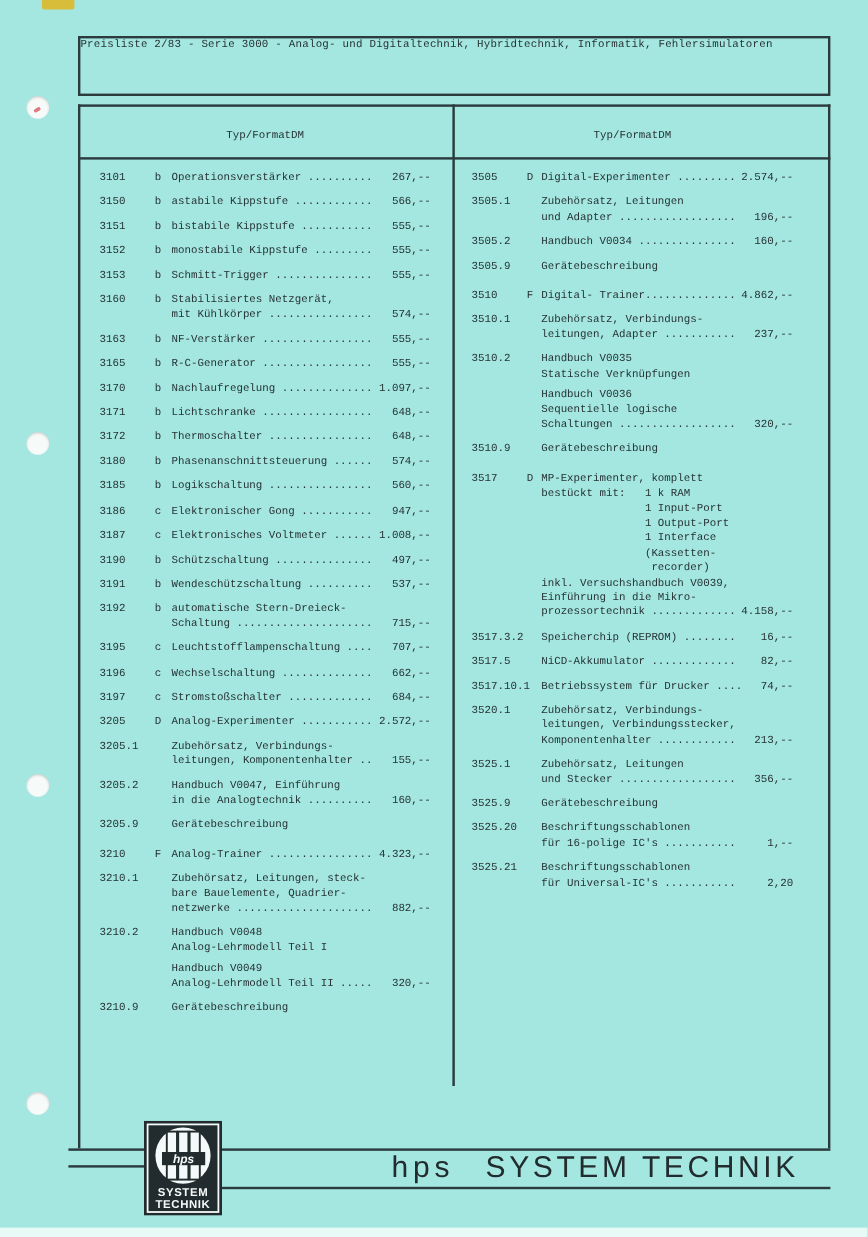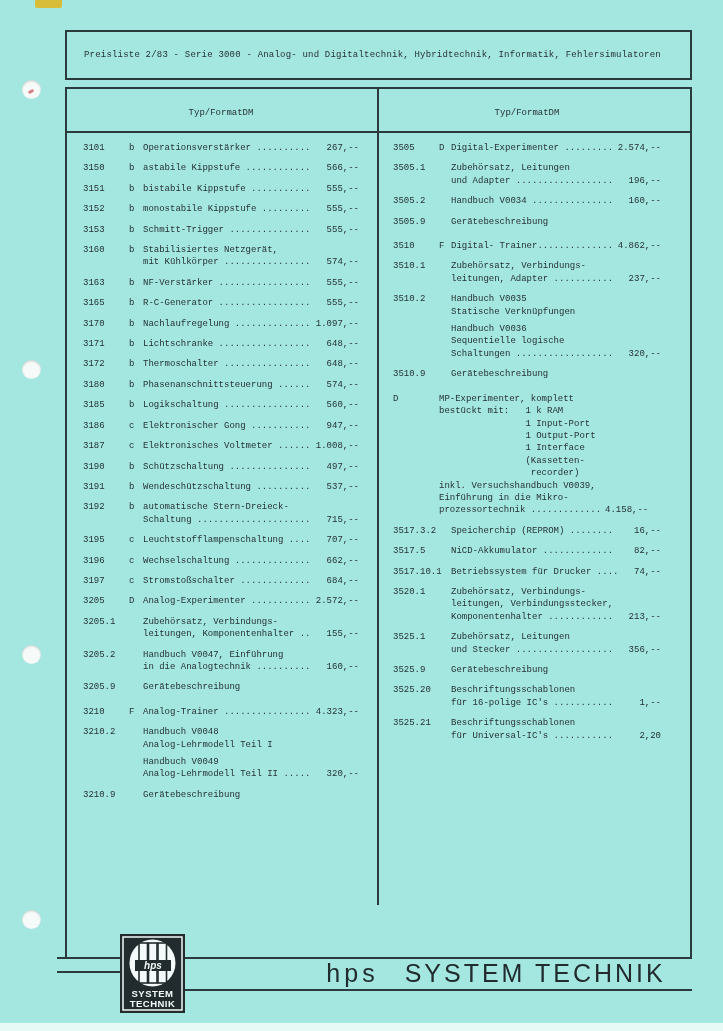--- a/index.html
+++ b/index.html
@@ -11,21 +11,21 @@
   }
   .abs{position:absolute;}
   
   .tab-yellow{left:35px;top:0;width:27px;height:8px;background:#d8bd3a;border-radius:0 0 2px 2px;}
   .hole{width:19px;height:19px;border-radius:50%;background:#f6fbfa;box-shadow:inset 0 1px 2px rgba(0,0,0,.18);}
   .hole-mark{width:6px;height:3px;background:#d55a62;border-radius:2px;transform:rotate(-30deg);position:absolute;left:6px;top:10px;opacity:.8;}
   .bottom-strip{left:0;bottom:0;width:723px;height:8px;background:#e7faf6;}
   
   .title-box{
     left:65px;top:30px;width:627px;height:50px;border:2px solid #2a3a3d;
-    box-sizing:border-box;display:flex;align-items:center;padding-left:17px;
+    box-sizing:border-box;display:flex;align-items:flex-start;
     font-size:9px;letter-spacing:.2px;white-space:pre;
   }
   
   .table-box{
     left:65px;top:87px;width:627px;height:870px;box-sizing:border-box;
     border-left:2px solid #2a3a3d;border-right:2px solid #2a3a3d;border-top:2px solid #2a3a3d;
   }
   .divider{left:377px;top:87px;width:2px;height:818px;background:#2a3a3d;}
   .head-rule{left:65px;top:131px;width:627px;height:2px;background:#2a3a3d;}
   .col-head{top:108px;height:18px;display:flex;justify-content:center;font-size:9px;white-space:pre;}
@@ -352,20 +352,36 @@
       <div class="code">3210</div>
       <div class="fmt">F</div>
       <div>
         <div class="ln">
           <span class="txt">Analog-Trainer ................</span>
           <span class="price">4.323,--</span>
         </div>
       </div>
     </div>
     <div class="row">
+      <div class="code">3210.1</div>
+      <div class="fmt"></div>
+      <div>
+        <div class="ln">
+          <span class="txt">Zubehörsatz, Leitungen, steck-</span>
+        </div>
+        <div class="ln">
+          <span class="txt">bare Bauelemente, Quadrier-</span>
+        </div>
+        <div class="ln">
+          <span class="txt">netzwerke .....................</span>
+          <span class="price">882,--</span>
+        </div>
+      </div>
+    </div>
+    <div class="row">
       <div class="code">3210.2</div>
       <div class="fmt"></div>
       <div>
         <div class="ln">
           <span class="txt">Handbuch V0048</span>
         </div>
         <div class="ln">
           <span class="txt">Analog-Lehrmodell Teil I</span>
         </div>
         <div class="ln blank">
@@ -484,20 +500,21 @@
     <div class="row">
       <div class="code">3510.9</div>
       <div class="fmt"></div>
       <div>
         <div class="ln">
           <span class="txt">Gerätebeschreibung</span>
         </div>
       </div>
     </div>
     <div class="row gap">
+      <div class="code">3517</div>
       <div class="fmt">D</div>
       <div>
         <div class="ln">
           <span class="txt">MP-Experimenter, komplett</span>
         </div>
         <div class="ln">
           <span class="txt">bestückt mit:   1 k RAM</span>
         </div>
         <div class="ln">
           <span class="txt">                1 Input-Port</span>

